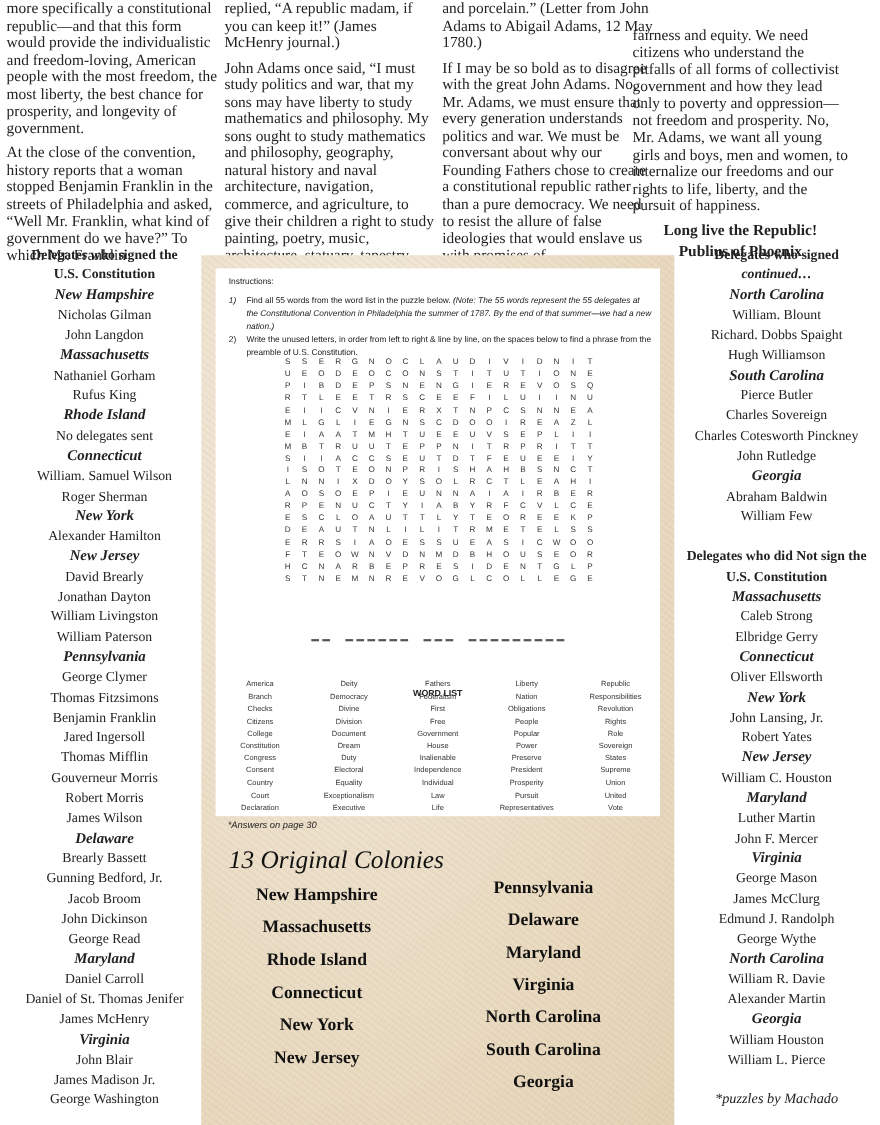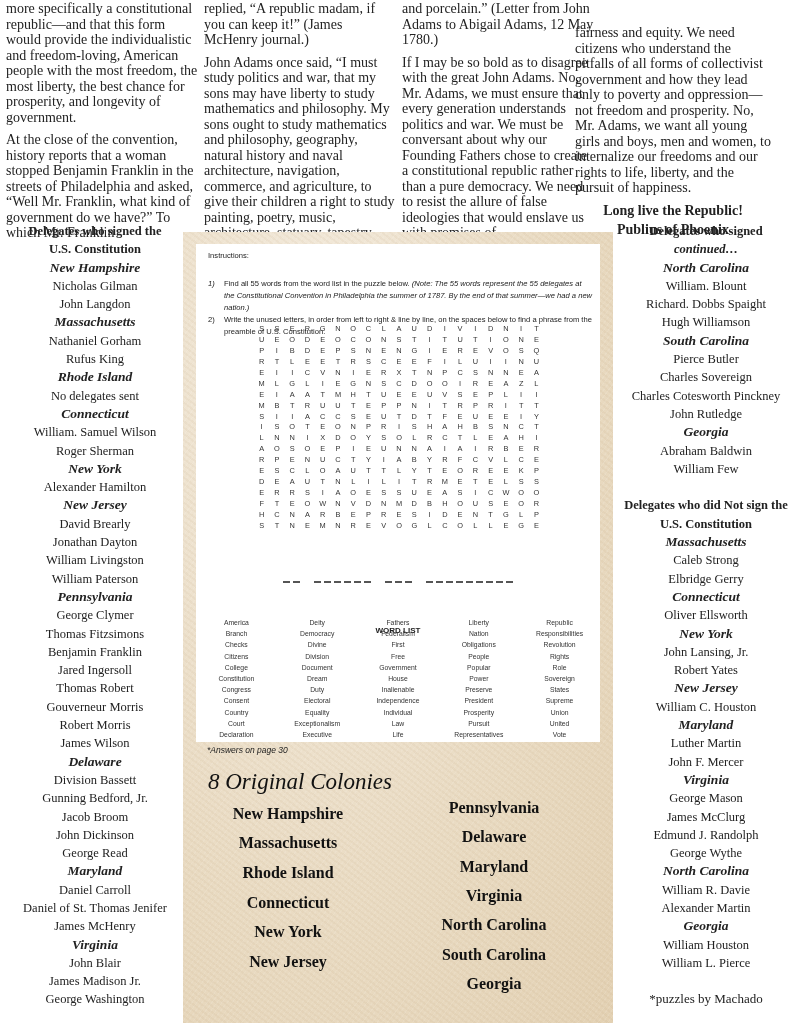--- a/index.html
+++ b/index.html
@@ -17,40 +17,40 @@
 
   .side { position: absolute; top: 222px; font-family: "Liberation Serif", serif; font-size: 12.5px; text-align: center; color: #222; }
   .side .line { height: 18.3px; line-height: 18.3px; white-space: nowrap; }
   .side .hdr { font-weight: bold; }
   .side .u { }
   .side .st { font-weight: bold; font-style: italic; font-size: 13.5px; }
   .side .it { font-style: italic; font-weight: bold; }
   .side .gap { height: 18.3px; }
   .left-side { left: 0; width: 190px; }
   .right-side { left: 612px; width: 188px; }
-  .credit { font-size: 13px; }
+  .credit { font-style: italic; font-size: 13px; }
 
   .parchment {
     position: absolute; left: 183px; top: 232px; width: 430px; height: 791px;
     background: radial-gradient(ellipse at 30% 20%, #f4ecdf 0%, #eadcc4 55%, #e3d1b3 100%);
   }
   .parchment::after {
     content: ""; position: absolute; inset: 0;
     background-image:
       repeating-linear-gradient(37deg, rgba(180,150,110,0.08) 0 2px, transparent 2px 5px),
       repeating-linear-gradient(-53deg, rgba(255,255,255,0.10) 0 1px, transparent 1px 4px);
     pointer-events: none;
   }
 
   .puzzle-box {
     position: absolute; left: 13px; top: 12px; width: 404px; height: 498px;
     background: #ffffff; font-family: "Liberation Sans", "DejaVu Sans", sans-serif; color: #222; z-index: 1;
   }
   .instructions { position: absolute; left: 12px; top: 6px; width: 386px; font-size: 7.6px; line-height: 12px; }
-  .instructions .title { margin-bottom: 16px; }
+  .instructions .title { margin-bottom: 5px; }
   .instructions ol { list-style: none; }
   .instructions li { position: relative; padding-left: 16px; }
   .instructions li .num { position: absolute; left: 0; top: 0; }
   .instructions .note { font-style: italic; }
 
   .grid { position: absolute; left: 58px; top: 80px; width: 290px; }
   .grid-row { display: flex; height: 10.95px; }
   .grid-cell { width: 16.1px; font-size: 7.4px; line-height: 10.95px; text-align: center; color: #333; }
 
   .blanks { position: absolute; top: 333px; left: 0; width: 100%; display: flex; justify-content: center; gap: 14px; }
@@ -110,26 +110,26 @@
     <div class="line st">New Jersey</div>
     <div class="line">David Brearly</div>
     <div class="line">Jonathan Dayton</div>
     <div class="line">William Livingston</div>
     <div class="line">William Paterson</div>
     <div class="line st">Pennsylvania</div>
     <div class="line">George Clymer</div>
     <div class="line">Thomas Fitzsimons</div>
     <div class="line">Benjamin Franklin</div>
     <div class="line">Jared Ingersoll</div>
-    <div class="line">Thomas Robert</div>
+    <div class="line">Thomas Mifflin</div>
     <div class="line">Gouverneur Morris</div>
     <div class="line">Robert Morris</div>
     <div class="line">James Wilson</div>
     <div class="line st">Delaware</div>
-    <div class="line">Division Bassett</div>
+    <div class="line">Brearly Bassett</div>
     <div class="line">Gunning Bedford, Jr.</div>
     <div class="line">Jacob Broom</div>
     <div class="line">John Dickinson</div>
     <div class="line">George Read</div>
     <div class="line st">Maryland</div>
     <div class="line">Daniel Carroll</div>
     <div class="line">Daniel of St. Thomas Jenifer</div>
     <div class="line">James McHenry</div>
     <div class="line st">Virginia</div>
     <div class="line">John Blair</div>
@@ -691,21 +691,21 @@
           <div>States</div>
           <div>Supreme</div>
           <div>Union</div>
           <div>United</div>
           <div>Vote</div>
         </div>
       </div>
   </div>
   <div class="answers-note">*Answers on page 30</div>
 
-  <div class="colonies-title">8 Original Colonies</div>
+  <div class="colonies-title">13 Original Colonies</div>
   <div id="colonies">
       <div class="colony c1" style="top: 573px;">New Hampshire</div>
       <div class="colony c1" style="top: 602px;">Massachusetts</div>
       <div class="colony c1" style="top: 632px;">Rhode Island</div>
       <div class="colony c1" style="top: 662px;">Connecticut</div>
       <div class="colony c1" style="top: 691px;">New York</div>
       <div class="colony c1" style="top: 721px;">New Jersey</div>
       <div class="colony c2" style="top: 567px;">Pennsylvania</div>
       <div class="colony c2" style="top: 596px;">Delaware</div>
       <div class="colony c2" style="top: 626px;">Maryland</div>

